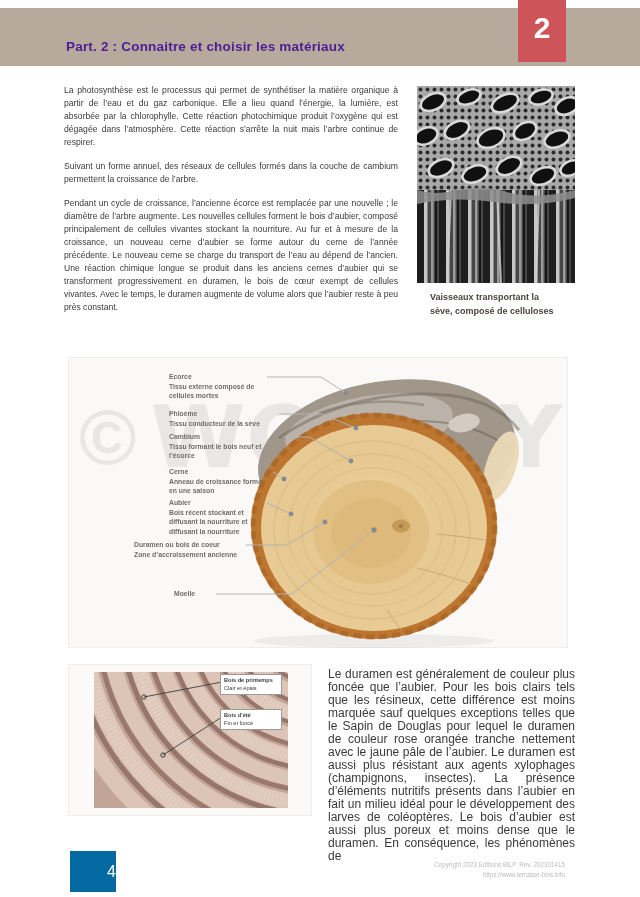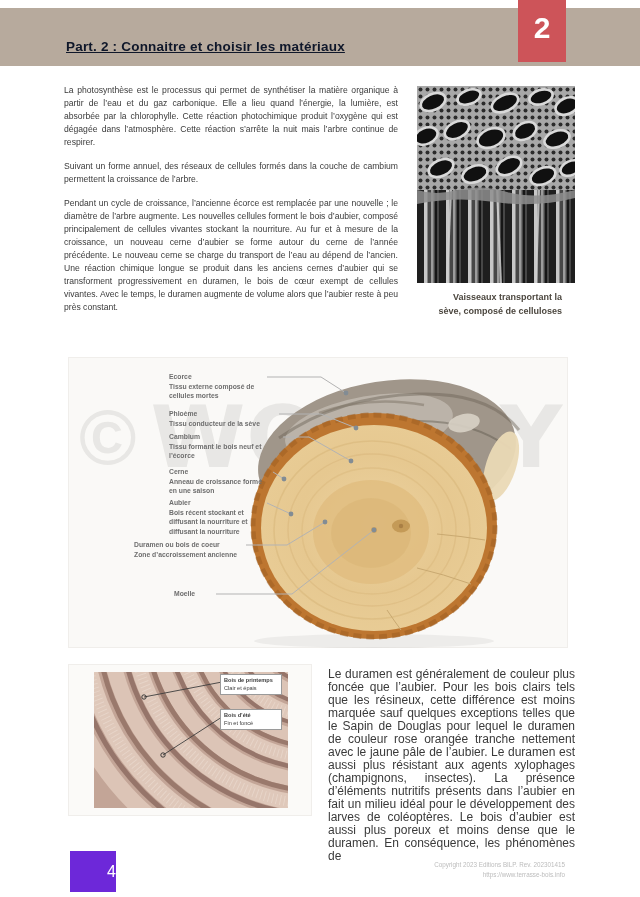--- a/index.html
+++ b/index.html
@@ -10,38 +10,38 @@
     font-family:"Liberation Sans","DejaVu Sans",sans-serif;
     color:#3a3a3a;
   }
   
   .header-bar {
     position:absolute; left:0; top:8px; width:640px; height:58px;
     background:#b7aa9d;
   }
   .header-title {
     position:absolute; left:66px; bottom:12px;
-    font-size:13.5px; font-weight:bold; color:#0f172a; letter-spacing:.2px;text-decoration:underline;
+    font-size:13.5px; font-weight:bold; color:#4c1d95; letter-spacing:.2px;
   }
   .chapter-box {
     position:absolute; left:518px; top:0; width:48px; height:62px;
     background:#cd5459; display:flex; align-items:center; justify-content:center;
   }
   .chapter-num { font-size:30px; font-weight:bold; color:#ffffff; line-height:1; margin-top:-6px; }
   
   .intro-col {
     position:absolute; left:64px; top:84px; width:334px;
     font-size:8.6px; line-height:13px; text-align:justify;
   }
   .intro-col p { margin-bottom:11px; }
   
   .sem-fig { position:absolute; left:417px; top:86px; width:158px; }
   .sem-photo { width:158px; height:197px; display:block; background:#1d1d1d; }
   .sem-caption {
-    margin:8px auto 0; width:132px; text-align:right;
+    margin:8px auto 0; width:132px; text-align:left;
     font-size:9px; font-weight:bold; color:#4c473f; line-height:13.5px;
   }
   
   .diagram-panel {
     position:absolute; left:68px; top:357px; width:500px; height:291px;
     background:#faf9f7; border:1px solid #f0eeeb;
   }
   .watermark {
     position:absolute; left:10px; top:36px; width:486px;
     display:flex; align-items:center; gap:14px;
@@ -66,21 +66,21 @@
   }
   .ring-label .rl-title { font-weight:bold; }
   
   .bottom-col {
     position:absolute; left:328px; top:668px; width:247px;
     font-size:12px; line-height:13px; text-align:justify;
   }
   
   .page-num-box {
     position:absolute; left:70px; top:851px; width:36px; height:41px;
-    background:#6d28d9; display:flex; align-items:center; justify-content:center;padding-left:46px;
+    background:#0369a1; display:flex; align-items:center; justify-content:center;padding-left:46px;
   }
   .page-num { color:#ffffff; font-size:16px; }
   .copyright {
     position:absolute; right:75px; top:860px; text-align:right;
     font-size:6.3px; line-height:1.55; color:#bcbcbc;
   }
 </style>
 </head>
 <body>
 

